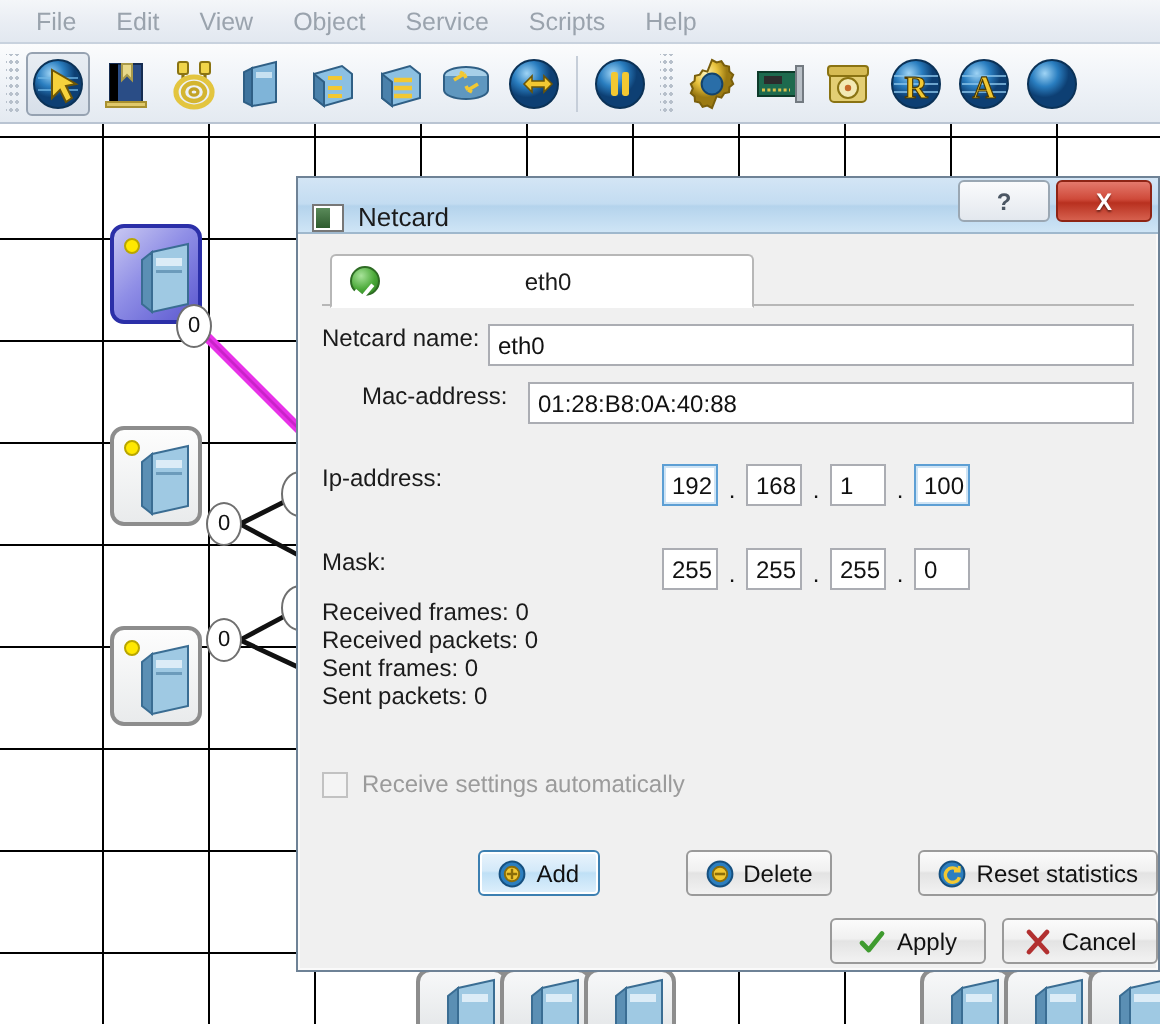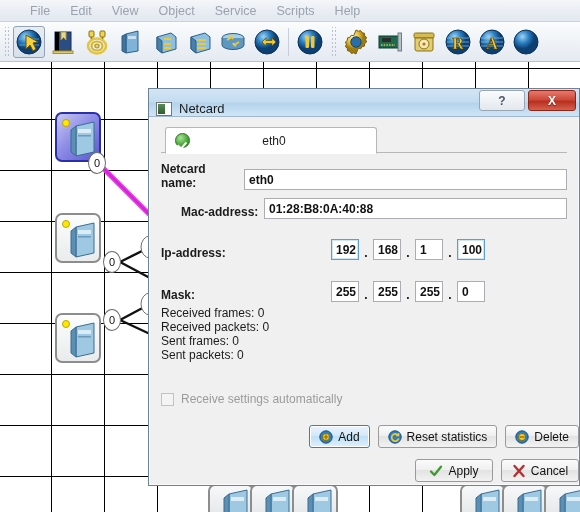--- a/index.html
+++ b/index.html
@@ -11,21 +11,21 @@
     font-size: 12px;
     background: #ffffff;
   }
   #app { position: relative; width: 580px; height: 512px; overflow: hidden; }
 
   
   .menubar {
     position: absolute; left: 0; top: 0; width: 580px; height: 22px;
     background: linear-gradient(180deg,#f4f6f9 0%,#eaeef4 50%,#e2e8f0 100%);
     border-bottom: 1px solid #c8d2de;
-    display: flex; align-items: center; padding-left: 20px;
+    display: flex; align-items: center; padding-left: 8px;
   }
   .menuitem {
     color: #9aa3ad; font-size: 12.5px; padding: 2px 10px; white-space: nowrap;
   }
 
   
   .toolbar {
     position: absolute; left: 0; top: 22px; width: 580px; height: 40px;
     background: linear-gradient(180deg,#fbfcfd 0%,#eef2f7 55%,#e4eaf1 100%);
     border-bottom: 1px solid #b9c4d2;
@@ -132,21 +132,21 @@
     width: 15px; height: 15px; border-radius: 50%; margin-left: 9px;
     background: radial-gradient(circle at 35% 30%, #a8e39a 0%, #4aa938 55%, #2a7a20 100%);
     border: 1px solid #2e6b24; position: relative;
   }
   .tab-check::after {
     content: ''; position: absolute; left: 3px; top: 6px; width: 4px; height: 7px;
     border: solid #fff; border-width: 0 2px 2px 0; transform: rotate(40deg);
   }
   .tab-label { flex: 1; text-align: center; font-size: 12px; color: #1b1b1b; padding-right: 18px; }
 
-  .row { display: flex; align-items: flex-end; margin-top: 10px; font-weight: bold; }
+  .row { display: flex; align-items: flex-start; margin-top: 10px; }
   .lbl { font-size: 12px; color: #1b1b1b; }
   .lbl.w1 { width: 83px; }
   .lbl.w2 { width: 170px; }
   .inp {
     border: 1px solid #abadb3; background: #ffffff; height: 21px;
     font-family: "Liberation Sans", sans-serif; font-size: 12px; color: #111;
     padding: 0 4px; display: flex; align-items: center;
   }
   .inp.full { flex: 1; }
   .inp.oct { width: 28px; }
@@ -521,44 +521,44 @@
         <div>Received packets: 0</div>
         <div>Sent frames: 0</div>
         <div>Sent packets: 0</div>
       </div>
 
       <div class="chk-row">
         <span class="chkbox"></span>
         <span class="chk-label">Receive settings automatically</span>
       </div>
 
-      <div class="btnrow" style="right:0px; top:308px;">
+      <div class="btnrow" style="right:0px; top:308px;gap:35px;">
         <div class="btn primary">
           <svg class="bico" viewBox="0 0 14 14">
             <circle cx="7" cy="7" r="6.2" fill="#2c7fc0" stroke="#16507f"></circle>
             <circle cx="7" cy="7" r="3.6" fill="#f2c832" stroke="#8a6d0a"></circle>
             <path d="M7 4.4 v5.2 M4.4 7 h5.2" stroke="#8a6d0a" stroke-width="1.2"></path>
           </svg>
           <span>Add</span>
         </div>
         <div class="btn">
           <svg class="bico" viewBox="0 0 14 14">
             <circle cx="7" cy="7" r="6.2" fill="#2c7fc0" stroke="#16507f"></circle>
+            <circle cx="7" cy="7" r="3.6" fill="#f2c832" stroke="#8a6d0a"></circle>
+            <path d="M4.4 7 h5.2" stroke="#8a6d0a" stroke-width="1.3"></path>
+          </svg>
+          <span>Delete</span>
+        </div>
+        <div class="btn">
+          <svg class="bico" viewBox="0 0 14 14">
+            <circle cx="7" cy="7" r="6.2" fill="#2c7fc0" stroke="#16507f"></circle>
             <path d="M10 5.2 a3.6 3.6 0 1 0 .7 3.4" fill="none" stroke="#f2c832" stroke-width="1.7"></path>
             <path d="M10.6 3 v2.6 h-2.6" fill="none" stroke="#f2c832" stroke-width="1.4"></path>
           </svg>
           <span>Reset statistics</span>
-        </div>
-        <div class="btn">
-          <svg class="bico" viewBox="0 0 14 14">
-            <circle cx="7" cy="7" r="6.2" fill="#2c7fc0" stroke="#16507f"></circle>
-            <circle cx="7" cy="7" r="3.6" fill="#f2c832" stroke="#8a6d0a"></circle>
-            <path d="M4.4 7 h5.2" stroke="#8a6d0a" stroke-width="1.3"></path>
-          </svg>
-          <span>Delete</span>
         </div>
       </div>
 
       <div class="btnrow" style="right:0px; top:342px;">
         <div class="btn" style="width:78px;">
           <svg class="bico" viewBox="0 0 14 14">
             <path d="M2 7.5 L5.4 11 L12 2.8" fill="none" stroke="#3f9b2f" stroke-width="2.4" stroke-linecap="round" stroke-linejoin="round"></path>
           </svg>
           <span>Apply</span>
         </div>

